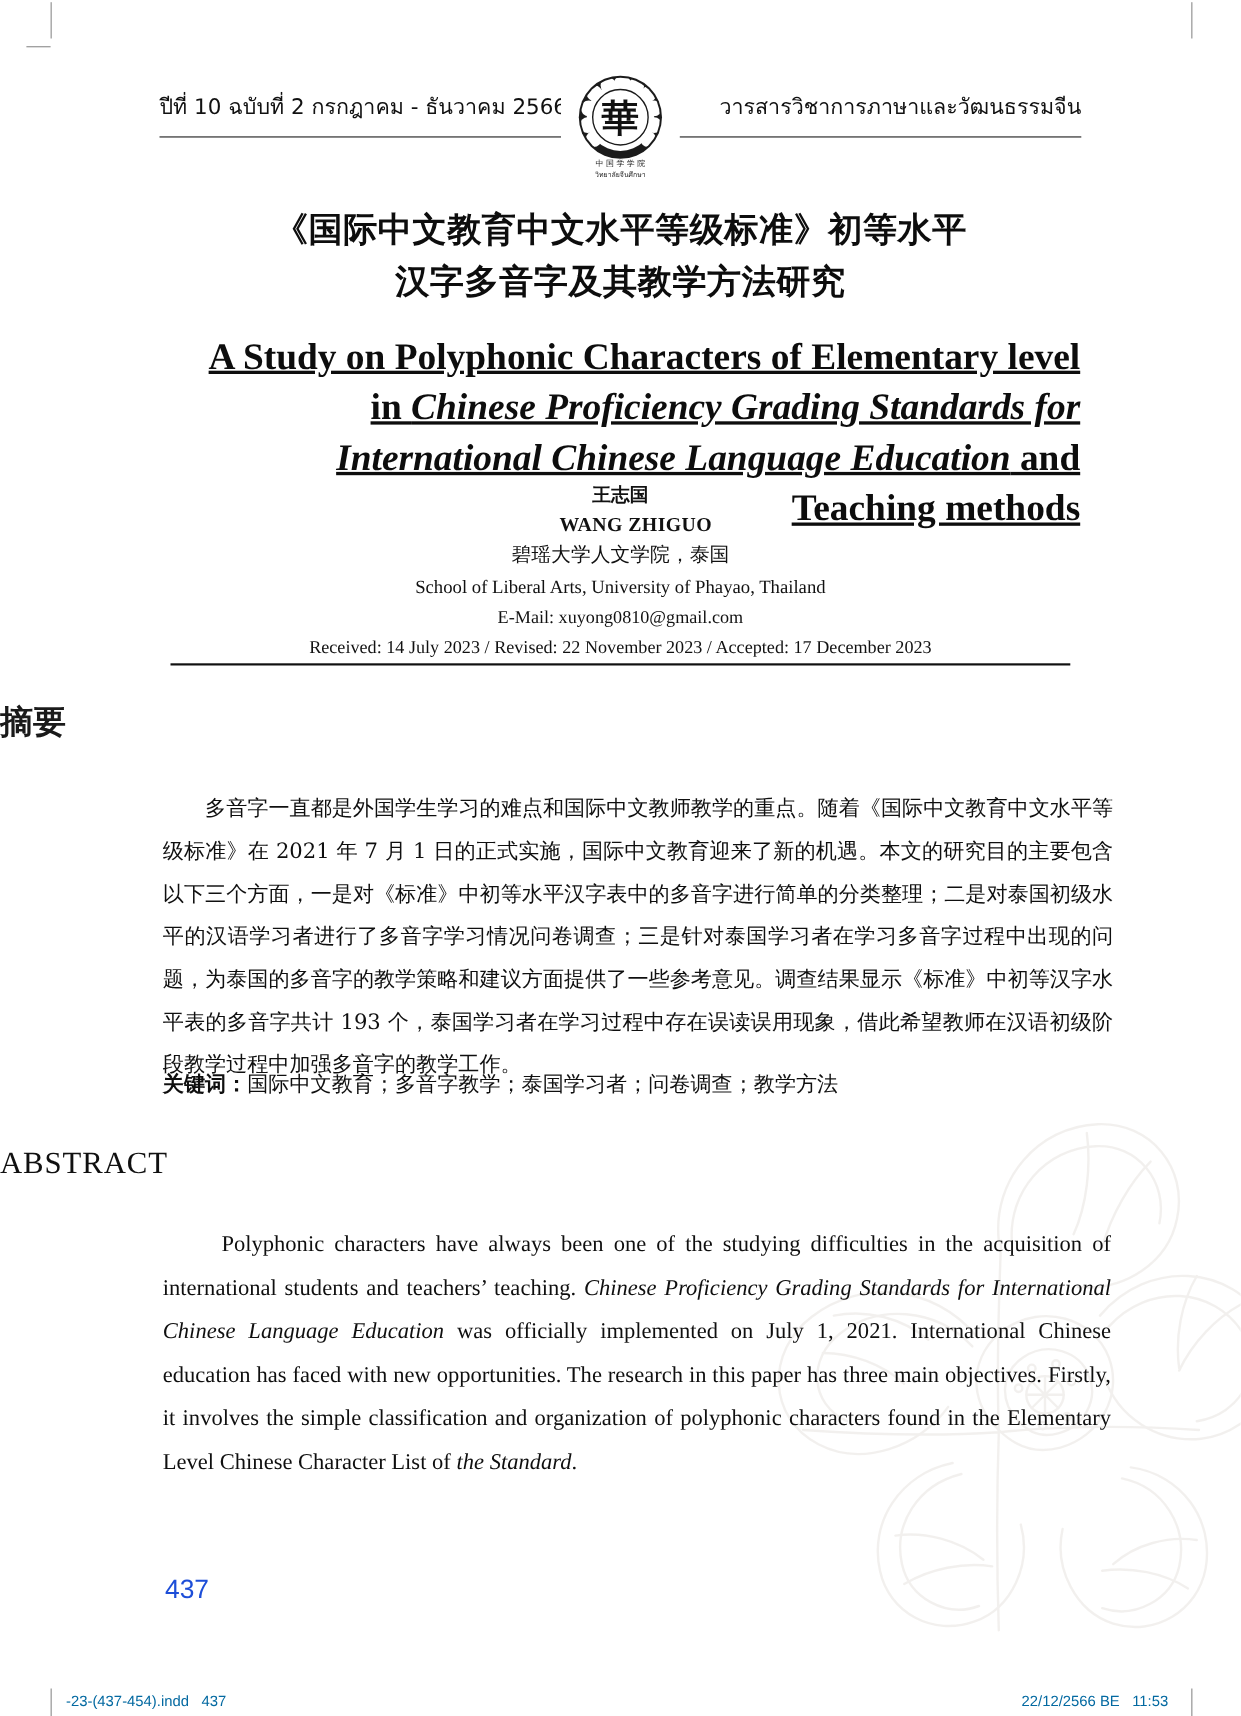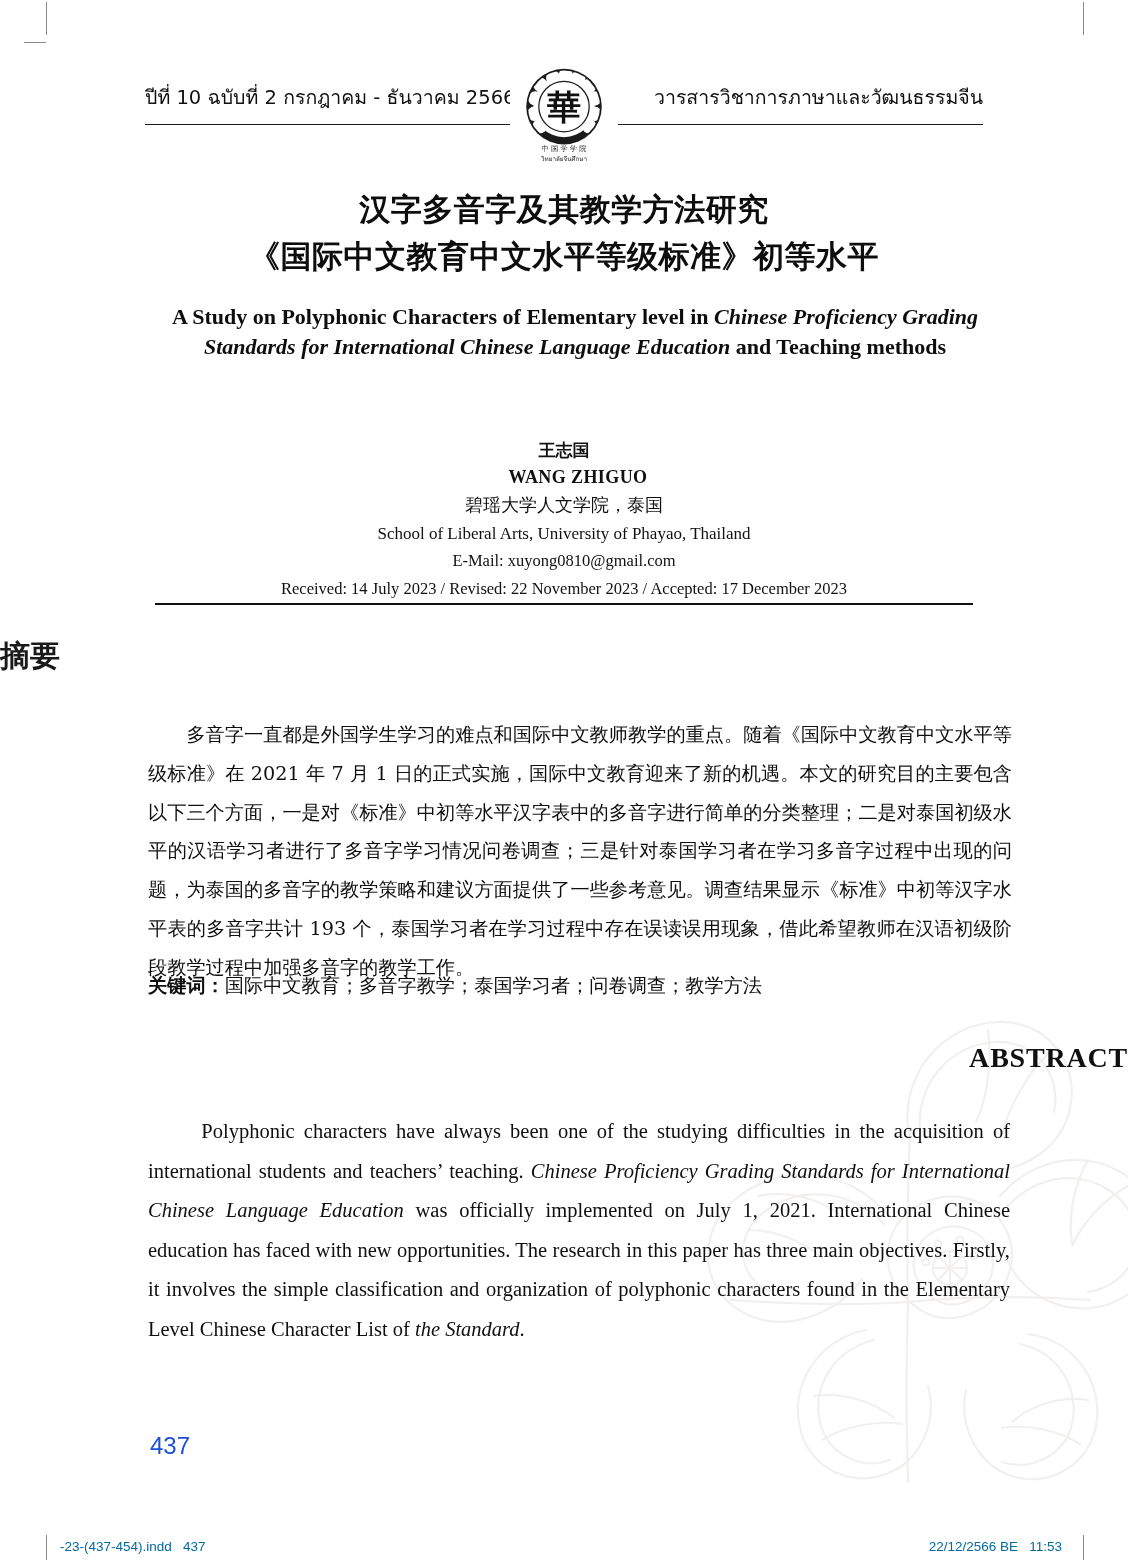--- a/index.html
+++ b/index.html
@@ -88,25 +88,26 @@
     font-weight: bold;
     line-height: 1.52;
     letter-spacing: 0.5px;
     color: #0d0d0d;
   }
   .title-en {
     position: absolute;
     top: 302px;
     left: 168px;
     right: 146px;
-    text-align: center;
-    font-size: 22px;
+    text-align: right;
+    font-size: 34px;
     font-weight: bold;
     line-height: 1.35;
     color: #0d0d0d;
+    text-decoration: underline;
   }
   .title-en i { font-style: italic; }
 
   
   .authors {
     position: absolute;
     top: 438px;
     left: 0;
     right: 0;
     text-align: center;
@@ -158,26 +159,25 @@
     text-align: left;
     font-family: "DejaVu Serif", "Liberation Serif", serif;
     font-size: 30px;
     font-weight: bold;
     color: #1a1a1a;
   }
   .h-en {
     position: absolute;
     top: 1042px;
     left: 0; right: 0;
-    text-align: right;
+    text-align: left;
     font-size: 28px;
-    font-weight: bold;
+    font-weight: normal;
     letter-spacing: 0.8px;
     color: #101010;
-    padding-left: 16px;
   }
 
   
   .abstract-cn {
     position: absolute;
     top: 716px;
     left: 148px;
     width: 864px;
     font-family: "DejaVu Serif", "Liberation Serif", serif;
     font-size: 19.2px;
@@ -325,22 +325,22 @@
     </g>
     <circle cx="60" cy="54" r="28" fill="none" stroke="#1b1b1b" stroke-width="1.4"></circle>
     <text x="60" y="68" text-anchor="middle" font-family="'DejaVu Serif','Liberation Serif',serif" font-size="38" font-weight="bold" fill="#111">華</text>
     <g fill="#1b1b1b" font-family="'DejaVu Serif',serif" font-size="8" text-anchor="middle">
       <text x="60" y="103">中 国 学 学 院</text>
       <text x="60" y="114" font-size="7">วิทยาลัยจีนศึกษา</text>
     </g>
   </svg>
 
   <div class="title-cn">
+    <div>《国际中文教育中文水平等级标准》初等水平</div>
     <div>汉字多音字及其教学方法研究</div>
-    <div>《国际中文教育中文水平等级标准》初等水平</div>
   </div>
 
   <div class="title-en">
     <span>A Study on Polyphonic Characters of Elementary level in </span><i>Chinese Proficiency Grading Standards for International Chinese Language Education</i><span> and Teaching methods</span>
   </div>
 
   <div class="authors">
     <div class="au-cn-name">王志国</div>
     <div class="au-en-name">WANG ZHIGUO</div>
     <div class="au-cn-aff">碧瑶大学人文学院，泰国</div>

